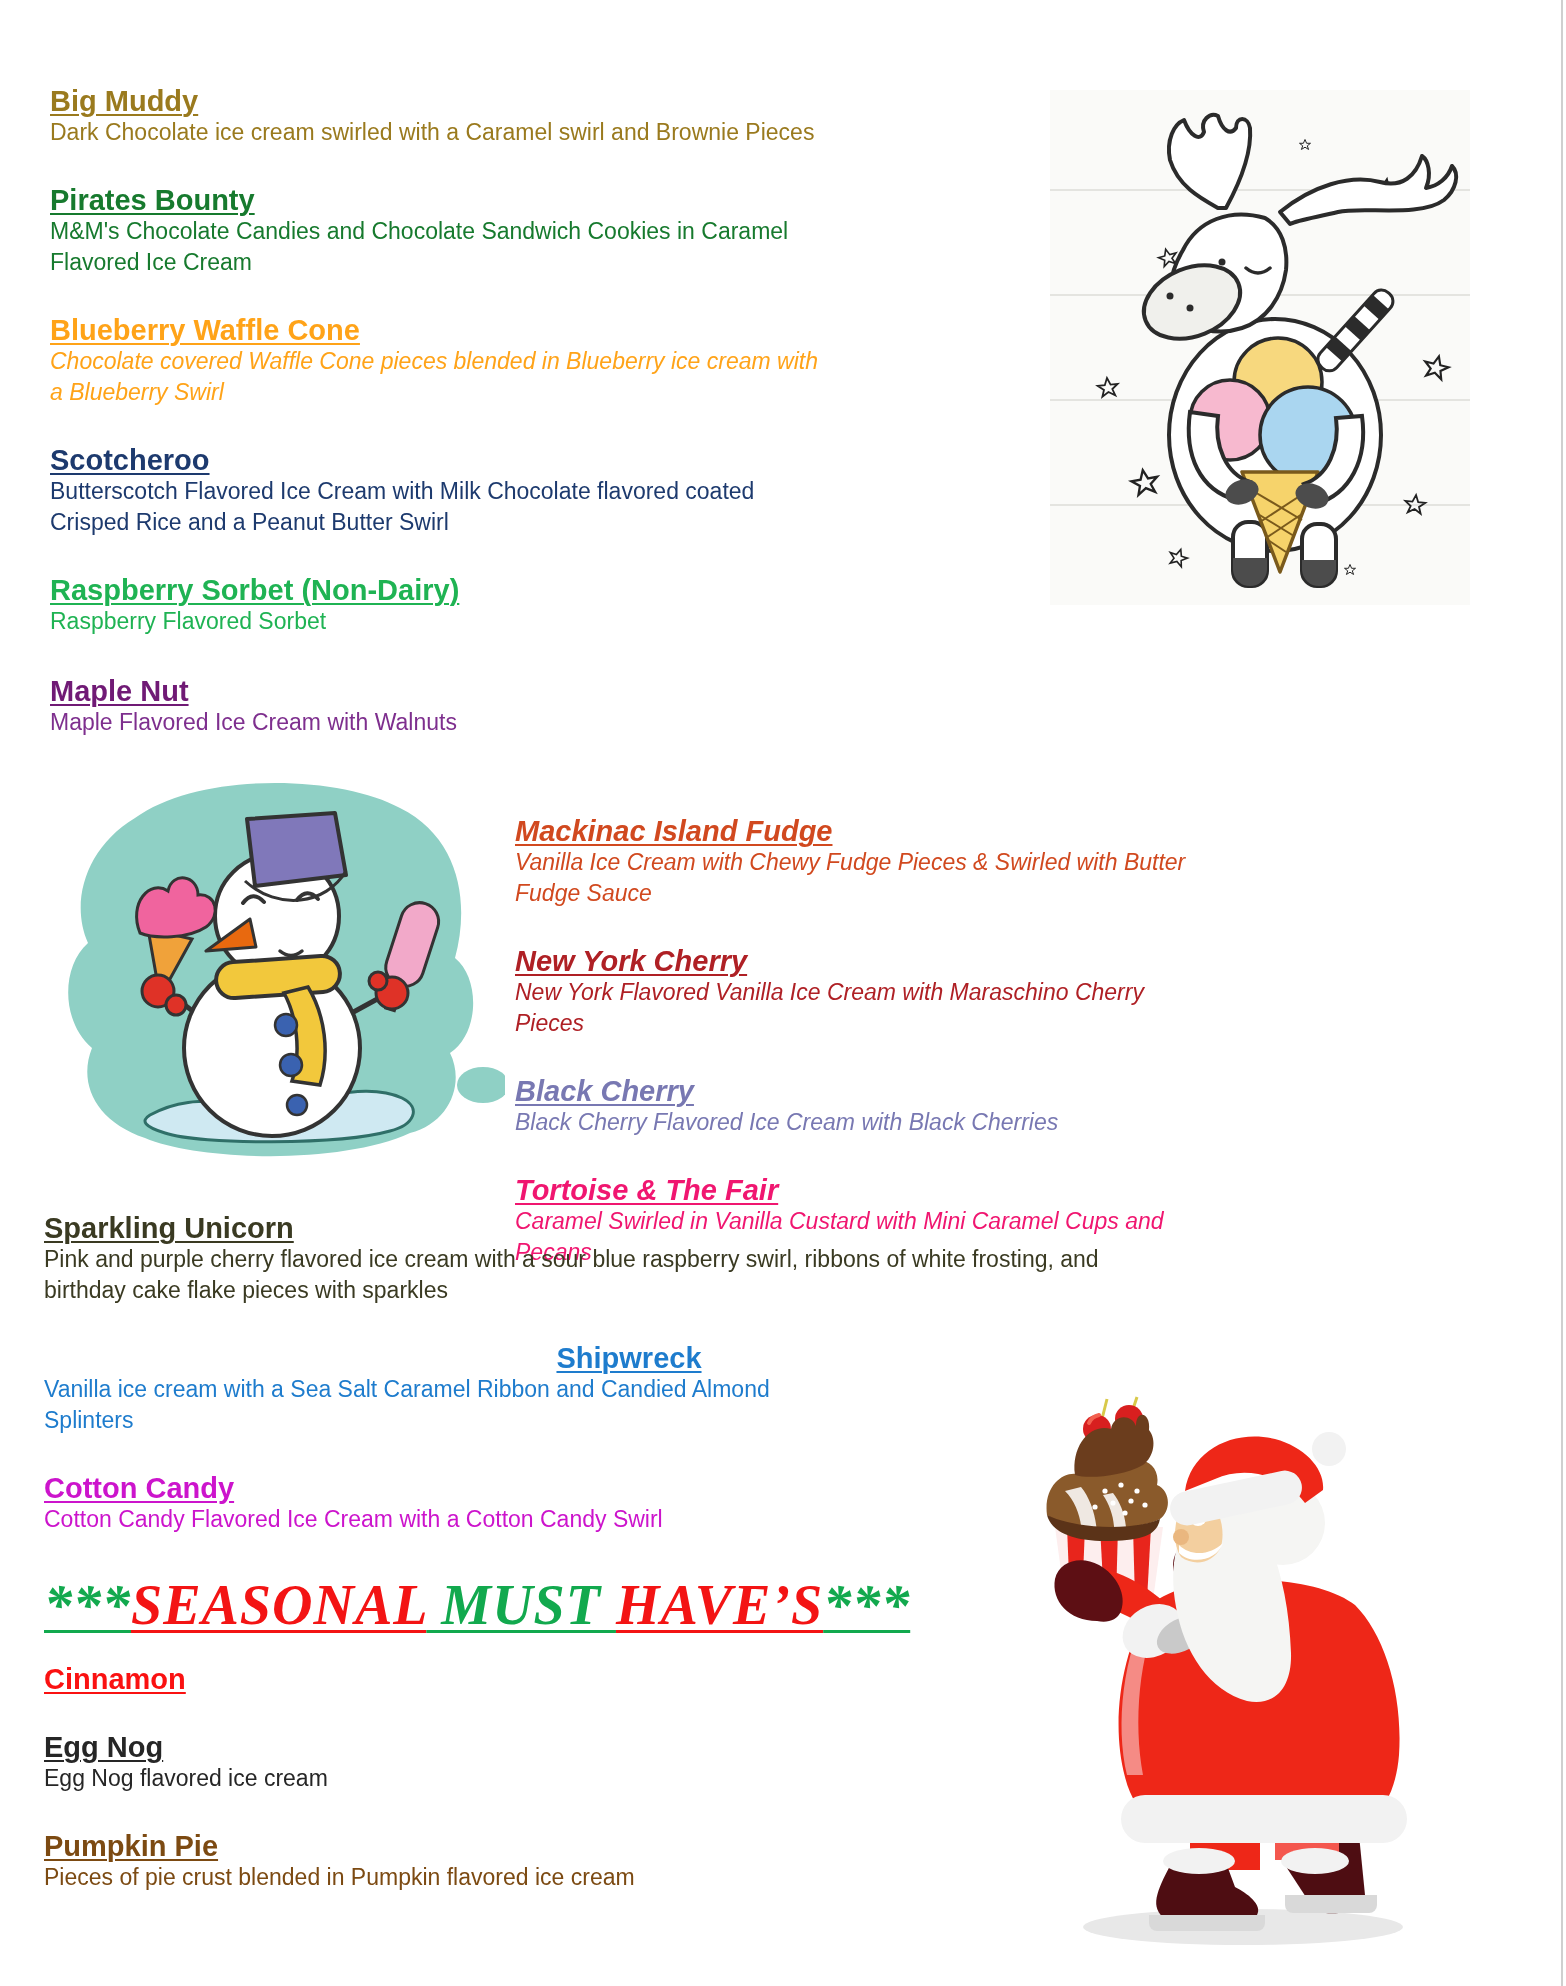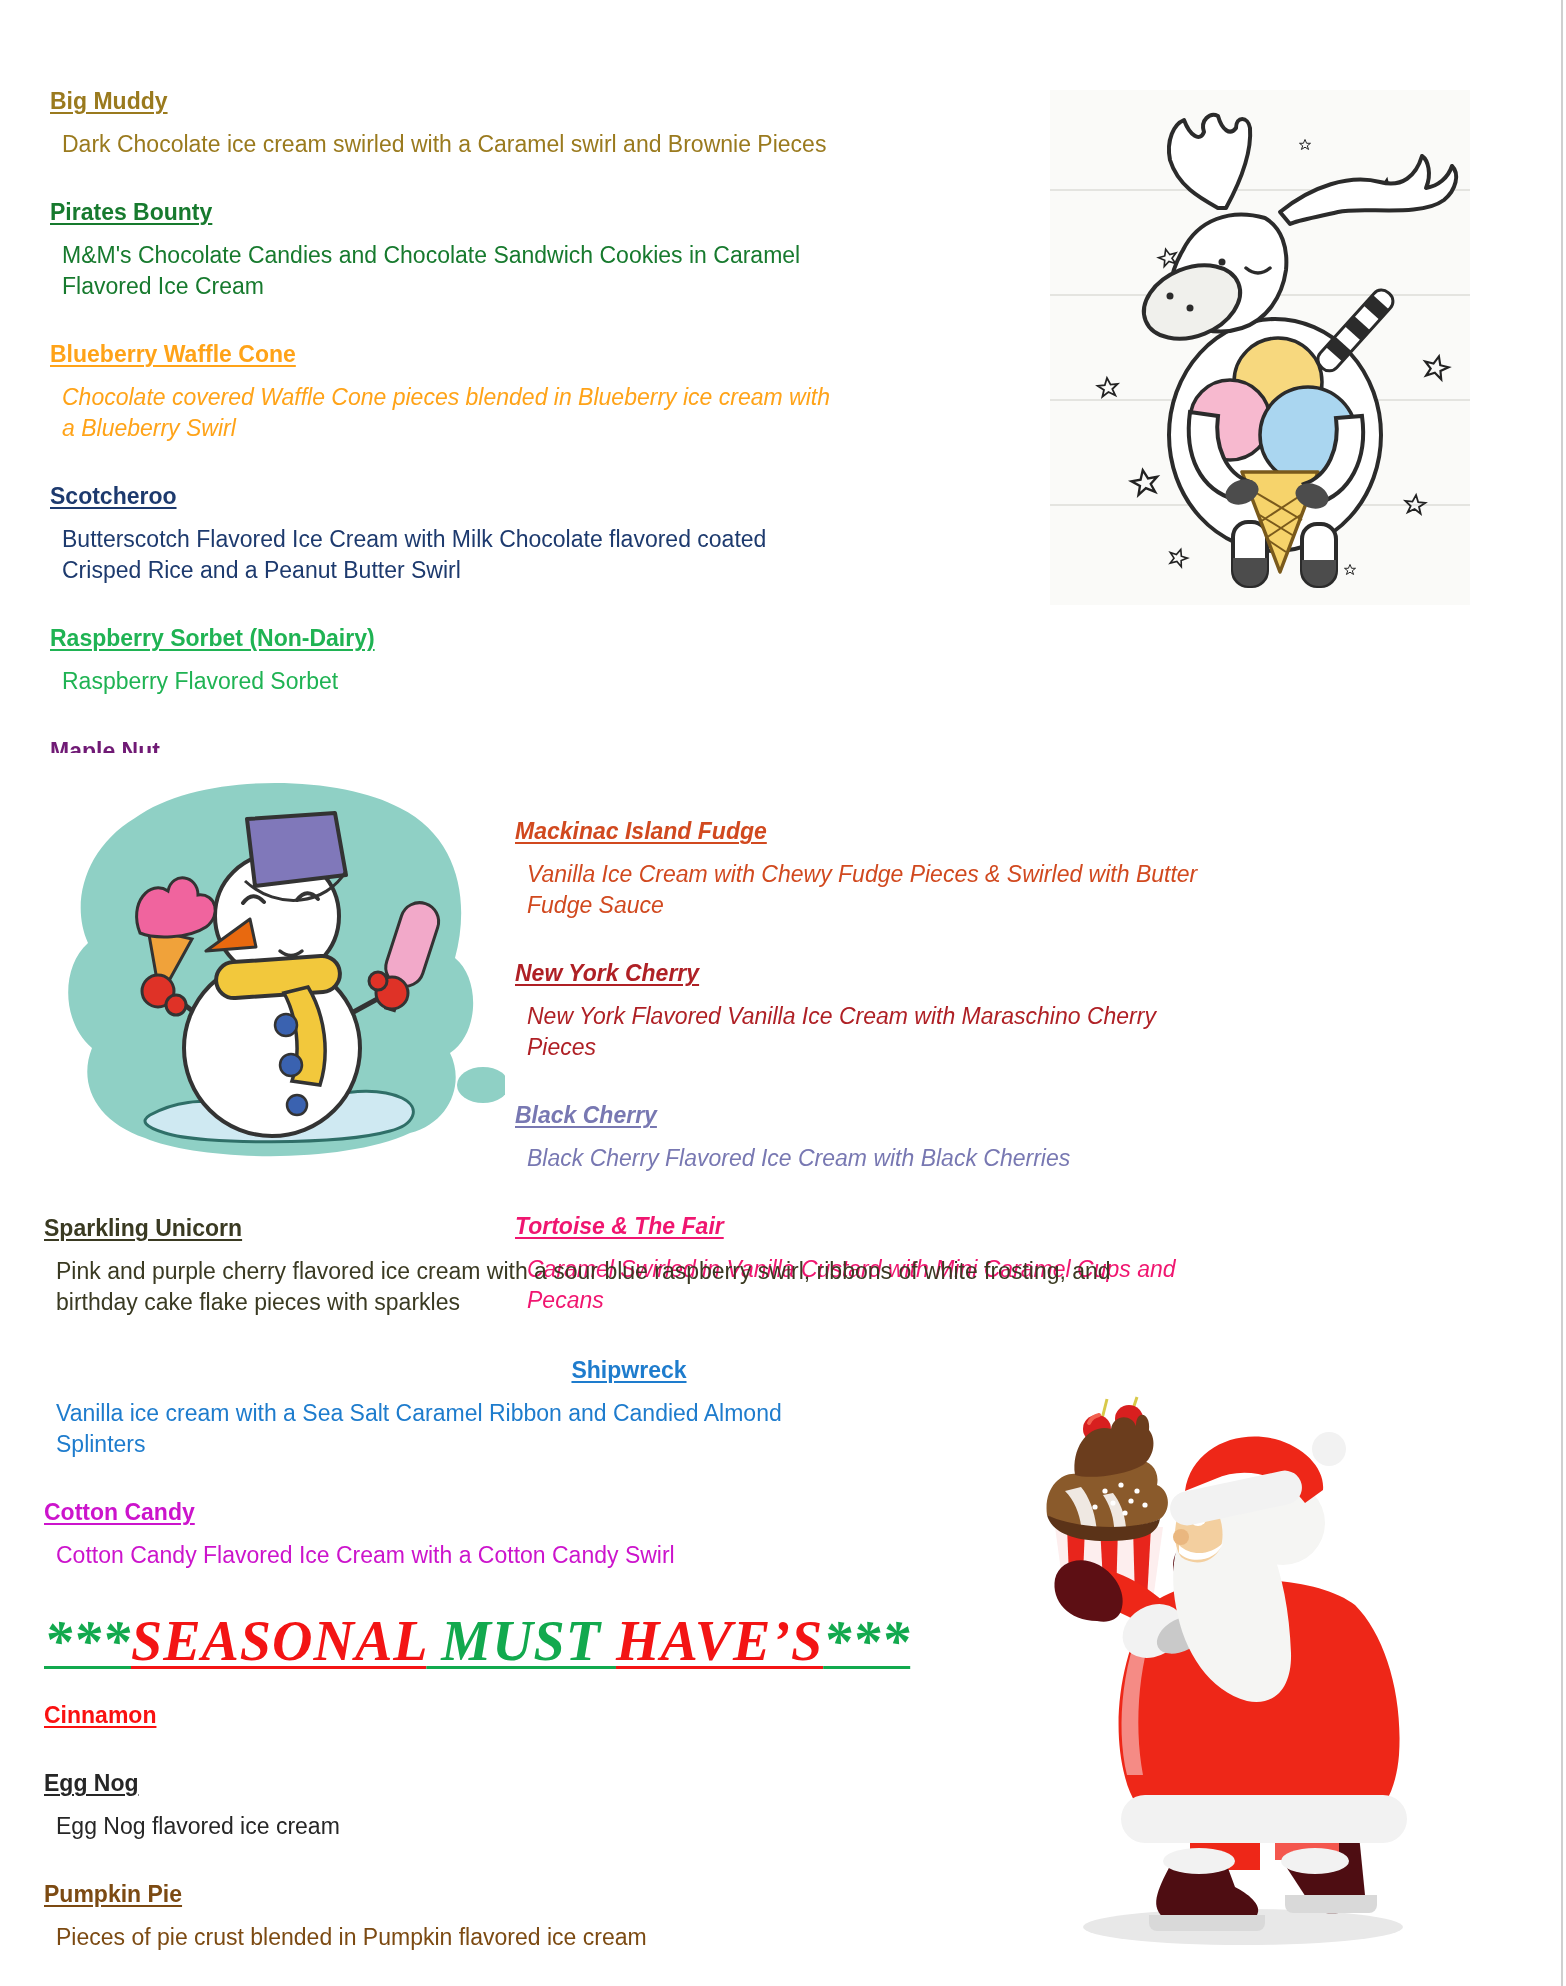--- a/index.html
+++ b/index.html
@@ -1,23 +1,23 @@
 <!DOCTYPE html>
 <html><head>
 <meta charset="utf-8">
 <style>
   html,body{margin:0;padding:0;background:#ffffff;}
   #page{position:relative;width:1566px;height:1986px;background:#ffffff;overflow:hidden;
         font-family:"Liberation Sans", sans-serif;}
   .page-edge{position:absolute;top:0;bottom:0;right:3px;width:2px;background:#cfcfcf;}
   .group{position:absolute;}
   .flavor{margin:0 0 37px 0;}
-  .fname{font-size:23px;font-weight:bold;line-height:31px;
+  .fname{font-size:29px;font-weight:bold;line-height:31px;
          text-decoration:underline;text-decoration-thickness:2px;text-underline-offset:3px;}
-  .fdesc{margin:12px;font-size:23px;line-height:31px;white-space:pre-line;}
+  .fdesc{margin:0;font-size:23px;line-height:31px;white-space:pre-line;}
   #group-top{left:50px;top:86px;width:1000px;}
   #group-mid{left:515px;top:816px;width:700px;font-style:italic;}
   #group-bottom{left:44px;top:1213px;width:1170px;}
   #seasonal-heading{margin:12px 0 26px 0;font-family:"Liberation Serif", serif;
         font-size:56px;line-height:66px;font-weight:bold;font-style:italic;letter-spacing:1px;}
   #seasonal-heading span{text-decoration:underline;text-decoration-thickness:3px;text-underline-offset:6px;}
   .illus{position:absolute;}
   #moose-box{left:1050px;top:90px;}
   #snowman-box{left:40px;top:753px;}
   #santa-box{left:985px;top:1395px;}

